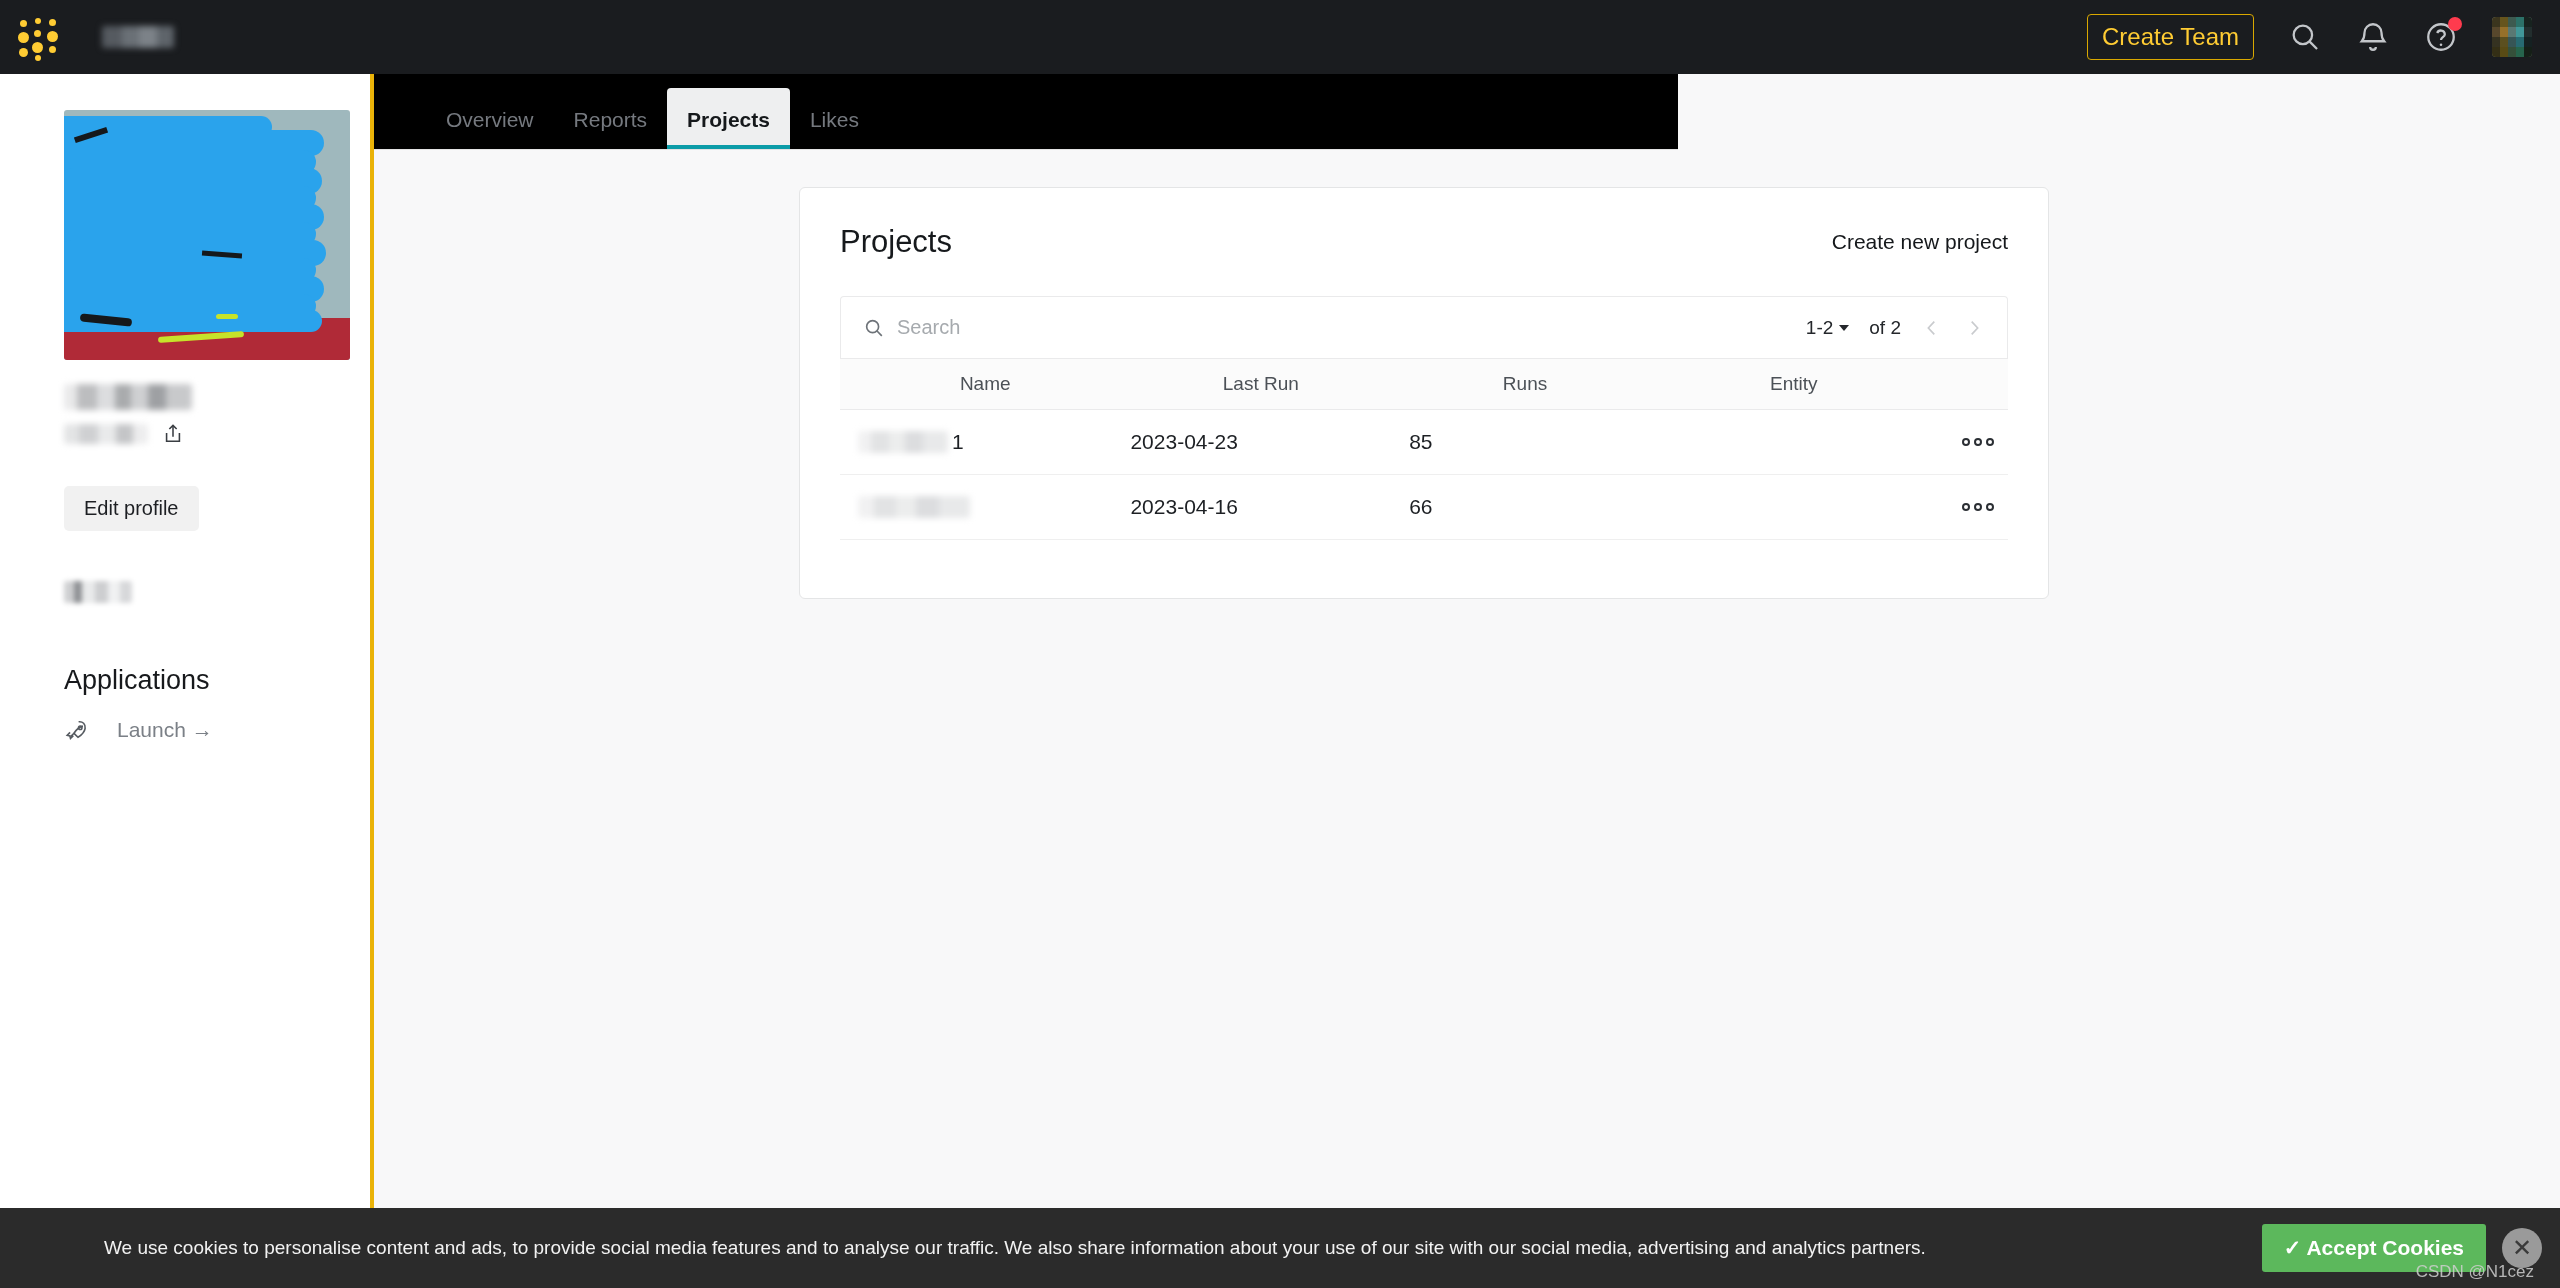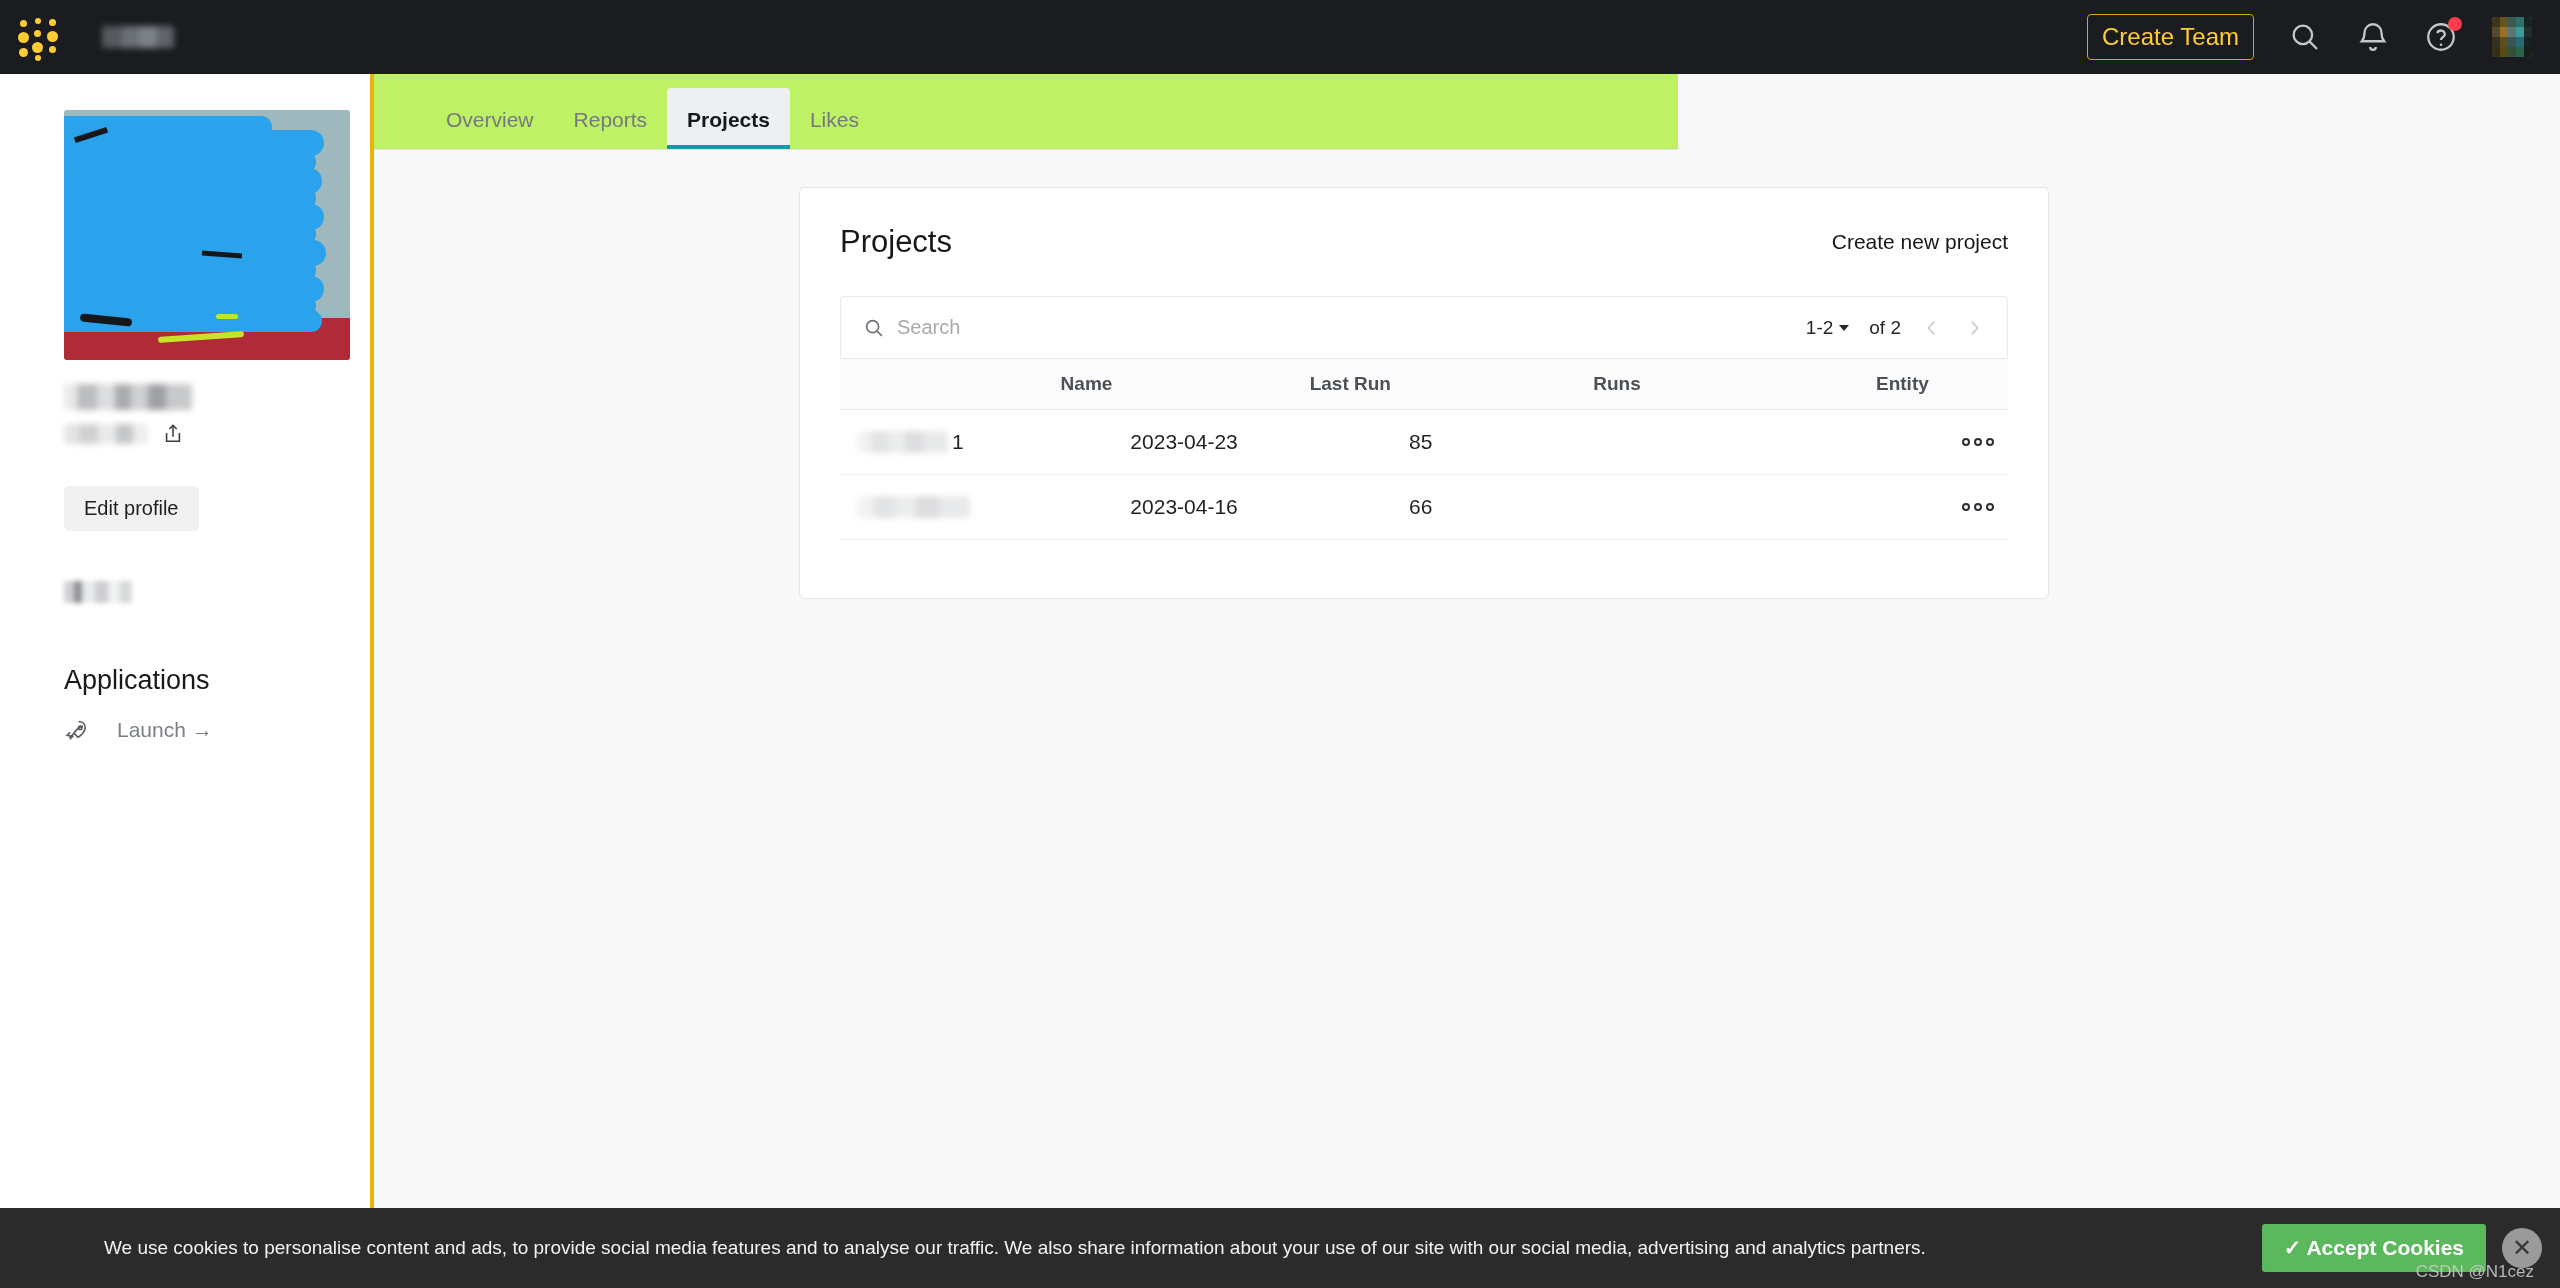--- a/index.html
+++ b/index.html
@@ -143,21 +143,21 @@
 
   
   .main { flex: 1; background: #f8f8f9; position: relative; }
 
   .tabs {
     display: flex; align-items: flex-end; gap: 0;
     padding-left: 52px;
     height: 76px;
     border-bottom: 1px solid #e3e3e4;
     width: 1304px;
-    background: #bef264;
+    background: #000000;
   }
   .tab {
     font-size: 21px; color: #75797f;
     padding: 0 20px 17px 20px;
     cursor: pointer;
     position: relative;
     white-space: nowrap;
   }
   .tab.active {
     color: #15181b;
@@ -207,21 +207,21 @@
     width: 0; height: 0; border-left: 5px solid transparent;
     border-right: 5px solid transparent; border-top: 6px solid #24272b;
     display: inline-block;
   }
   .pager-of { font-size: 19px; color: #24272b; }
   .chev { width: 22px; height: 22px; color: #c9cbce; cursor: pointer; }
   .chev svg { width:100%; height:100%; display:block; }
 
   table.projects { width: 100%; border-collapse: collapse; }
   table.projects th {
-    text-align: right; font-size: 19px; font-weight: 700; color: #4c5157;
+    text-align: center; font-size: 19px; font-weight: 400; color: #4c5157;
     padding: 14px 0 14px 18px;
     background: #fbfbfb;
     border-top: 1px solid #eaeaeb;
     border-bottom: 1px solid #eaeaeb;
   }
   table.projects td {
     font-size: 21px; color: #1d2024;
     padding: 20px 0 20px 18px;
     border-bottom: 1px solid #efefef;
     height: 64px;

